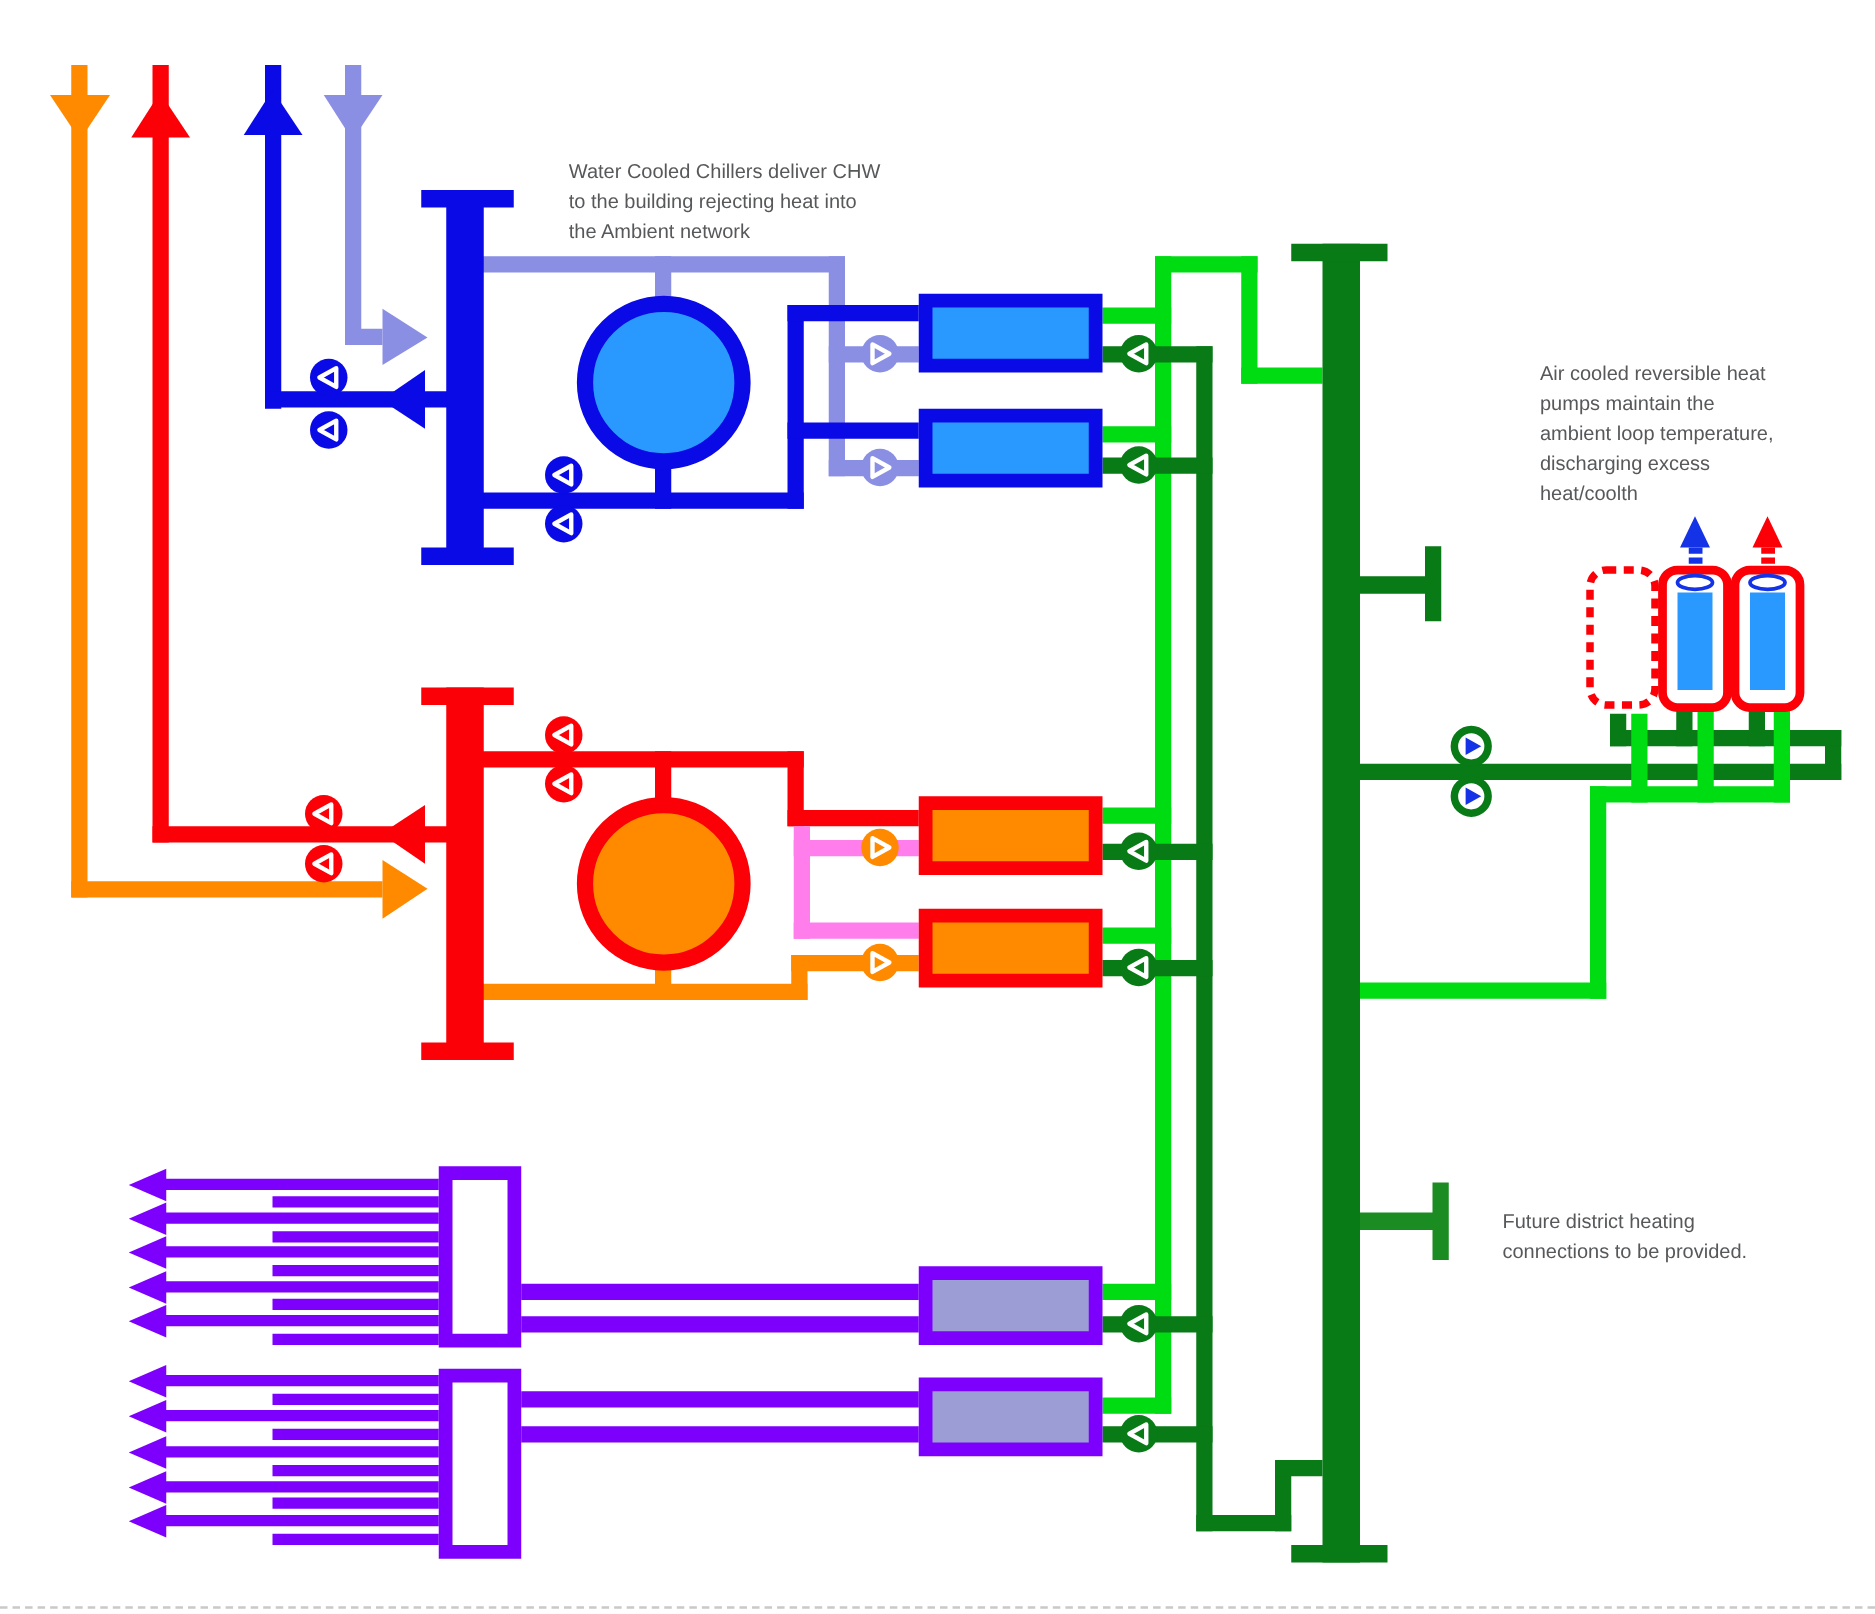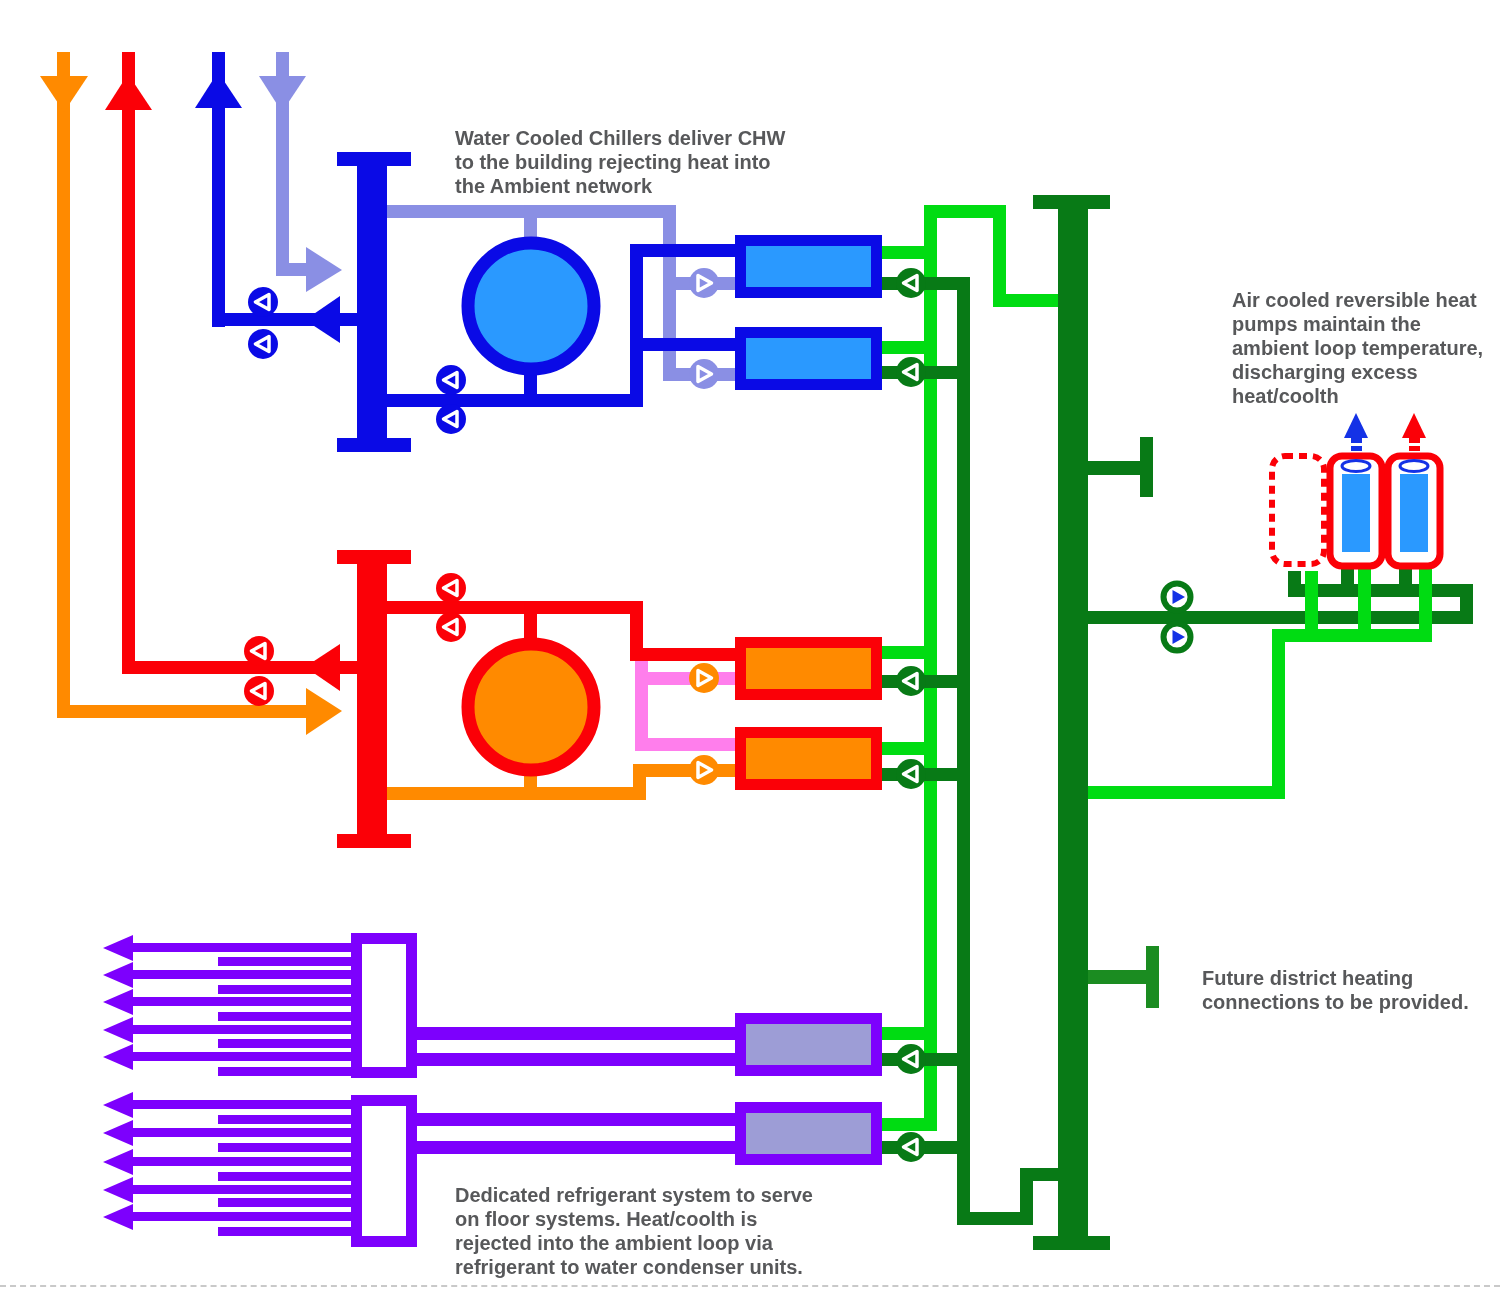--- a/index.html
+++ b/index.html
@@ -4,21 +4,21 @@
 <style>
   :root{
     --c-orange:#FF8A00; --c-red:#FB0007; --c-blue:#0A0AE6; --c-peri:#8A8FE4;
     --c-sky:#2A99FF; --c-green:#00DC12; --c-dgreen:#087A16; --c-mgreen:#1B8C21;
     --c-purple:#7D00FD; --c-lav:#9D9DD6; --c-pink:#FF7EEC; --c-text:#57585A; --c-dash:#C9C9C9;
   }
   html,body{margin:0;padding:0;background:#fff;}
   #canvas{position:relative;width:1500px;height:1291px;background:#fff;overflow:hidden;
           font-family:"Liberation Sans","DejaVu Sans",sans-serif;}
   svg{position:absolute;left:0;top:0;}
-  .note{position:absolute;font-weight:bold;font-size:20px;line-height:24px;color:var(--c-text);
+  .note{position:absolute;font-weight:normal;font-size:16px;line-height:24px;color:var(--c-text);
         white-space:pre-line;}
   
   .po{fill:var(--c-orange)} .pr{fill:var(--c-red)} .pb{fill:var(--c-blue)}
   .pp{fill:var(--c-peri)} .pg{fill:var(--c-green)} .pd{fill:var(--c-dgreen)}
   .pm{fill:var(--c-mgreen)} .pv{fill:var(--c-purple)} .pk{fill:var(--c-pink)}
   .sky{fill:var(--c-sky)} .lav{fill:var(--c-lav)} .wht{fill:#fff}
   
   .pump circle{stroke:none}
   .pump path{fill:none;stroke:#fff;stroke-width:3.5;stroke-linejoin:round}
   .pump-blue circle{fill:var(--c-blue)} .pump-peri circle{fill:var(--c-peri)}
@@ -323,19 +323,15 @@
 <div class="note" style="left:455px;top:126px;width:370px">Water Cooled Chillers deliver CHW
 to the building rejecting heat into
 the Ambient network</div>
 <div class="note" style="left:1232px;top:288px;width:270px">Air cooled reversible heat
 pumps maintain the
 ambient loop temperature,
 discharging excess
 heat/coolth</div>
 <div class="note" style="left:1202px;top:966px;width:300px">Future district heating
 connections to be provided.</div>
-<div class="note" style="left:455px;top:1183px;width:390px">Dedicated refrigerant system to serve
-on floor systems. Heat/coolth is
-rejected into the ambient loop via
-refrigerant to water condenser units.</div>
 
 <div class="page-edge"></div>
 </div>
 
 </body></html>

